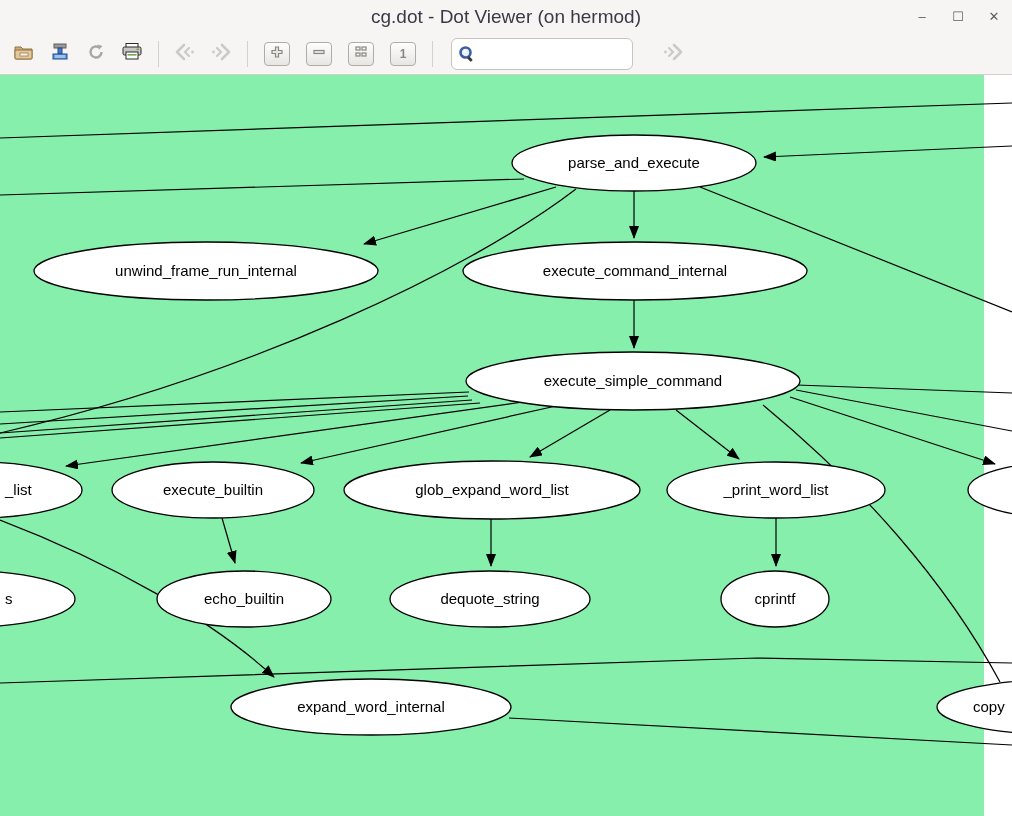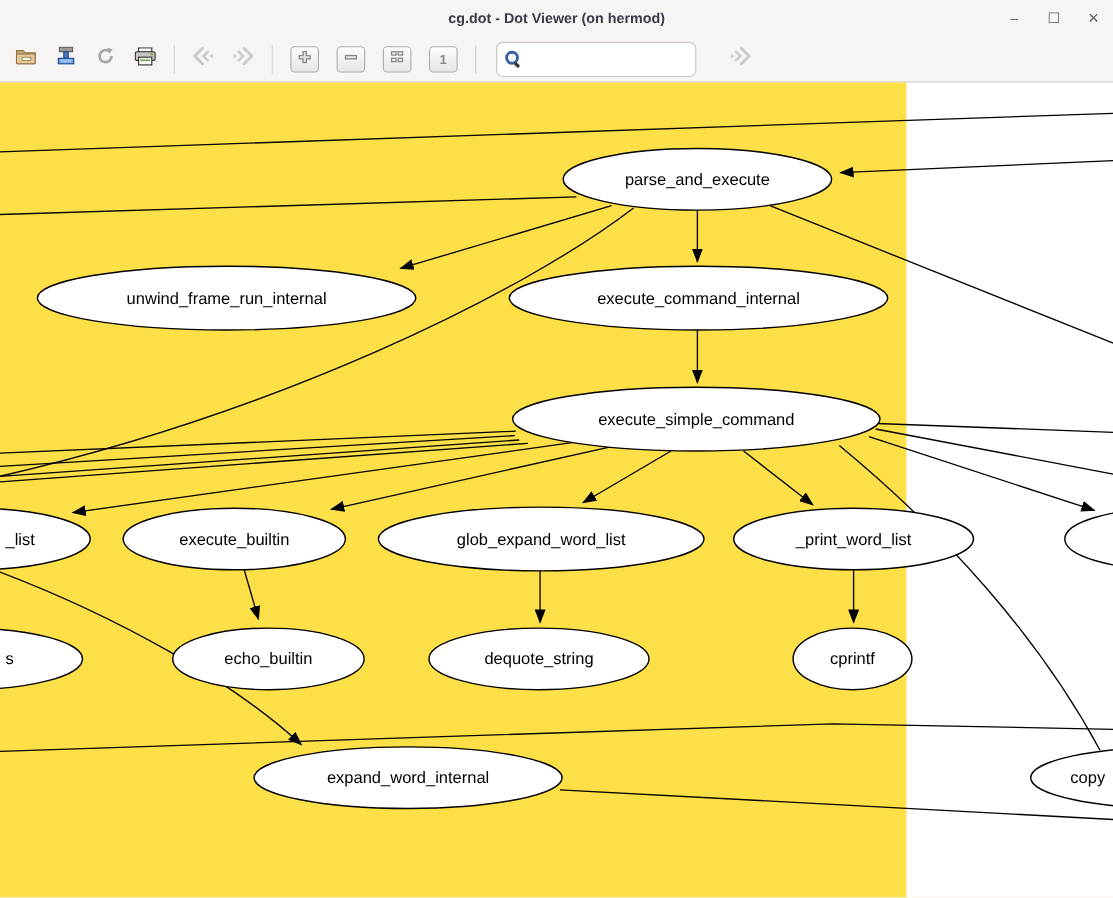--- a/index.html
+++ b/index.html
@@ -1,32 +1,32 @@
 <!DOCTYPE html>
 <html><head>
 <meta charset="utf-8">
 <style>
   html,body{margin:0;padding:0;width:1012px;height:816px;overflow:hidden;
     font-family:"Liberation Sans",sans-serif;background:#ffffff;}
   .titlebar{height:33px;background:#f6f5f4;display:flex;align-items:center;position:relative;}
-  .title{position:absolute;left:0;right:0;text-align:center;font-size:13px;font-weight:bold;color:#3d3846;}
+  .title{position:absolute;left:0;right:0;text-align:center;font-size:19px;font-weight:normal;color:#3d3846;}
   .win-controls{position:absolute;right:8px;top:0;height:33px;display:flex;align-items:center;gap:16px;color:#5e5c64;font-size:13px;}
   .win-btn{width:20px;height:20px;display:flex;align-items:center;justify-content:center;cursor:default;}
   .toolbar{height:41px;background:#f6f5f4;border-bottom:1px solid #d5d0cc;display:flex;align-items:center;padding:0 6px;}
   .tb-btn{width:36px;height:32px;display:flex;align-items:center;justify-content:center;border-radius:4px;}
   .tb-sep{width:1px;height:26px;background:#d5d0cc;margin:0 8px;}
   .disabled{opacity:.45;}
   .zoom-btn{width:24px;height:22px;border:1px solid #b0aba5;border-radius:4px;
     background:linear-gradient(#fdfdfd,#e8e6e3);display:flex;align-items:center;justify-content:center;
     color:#8a8680;font-size:12px;font-weight:bold;box-shadow:inset 0 1px 0 #fff;}
   .zoom-wrap{width:42px;display:flex;justify-content:center;}
   .search-box{width:168px;height:30px;background:#fff;border:1px solid #c9c4bf;border-radius:6px;
     display:flex;align-items:center;padding:0 6px;margin-left:10px;}
   .search-box input{border:none;outline:none;flex:1;font-size:13px;min-width:0;background:transparent;}
-  .canvas{width:824px;height:741px;background:#fde047;}
+  .canvas{width:984px;height:741px;background:#86efac;}
   svg text.nodelabel{font-family:"Liberation Sans",sans-serif;font-size:15px;fill:#000;}
 </style>
 </head>
 <body>
 
 <div class="titlebar">
   <div class="title">cg.dot - Dot Viewer (on hermod)</div>
   <div class="win-controls">
     <div class="win-btn">–</div>
     <div class="win-btn">☐</div>

